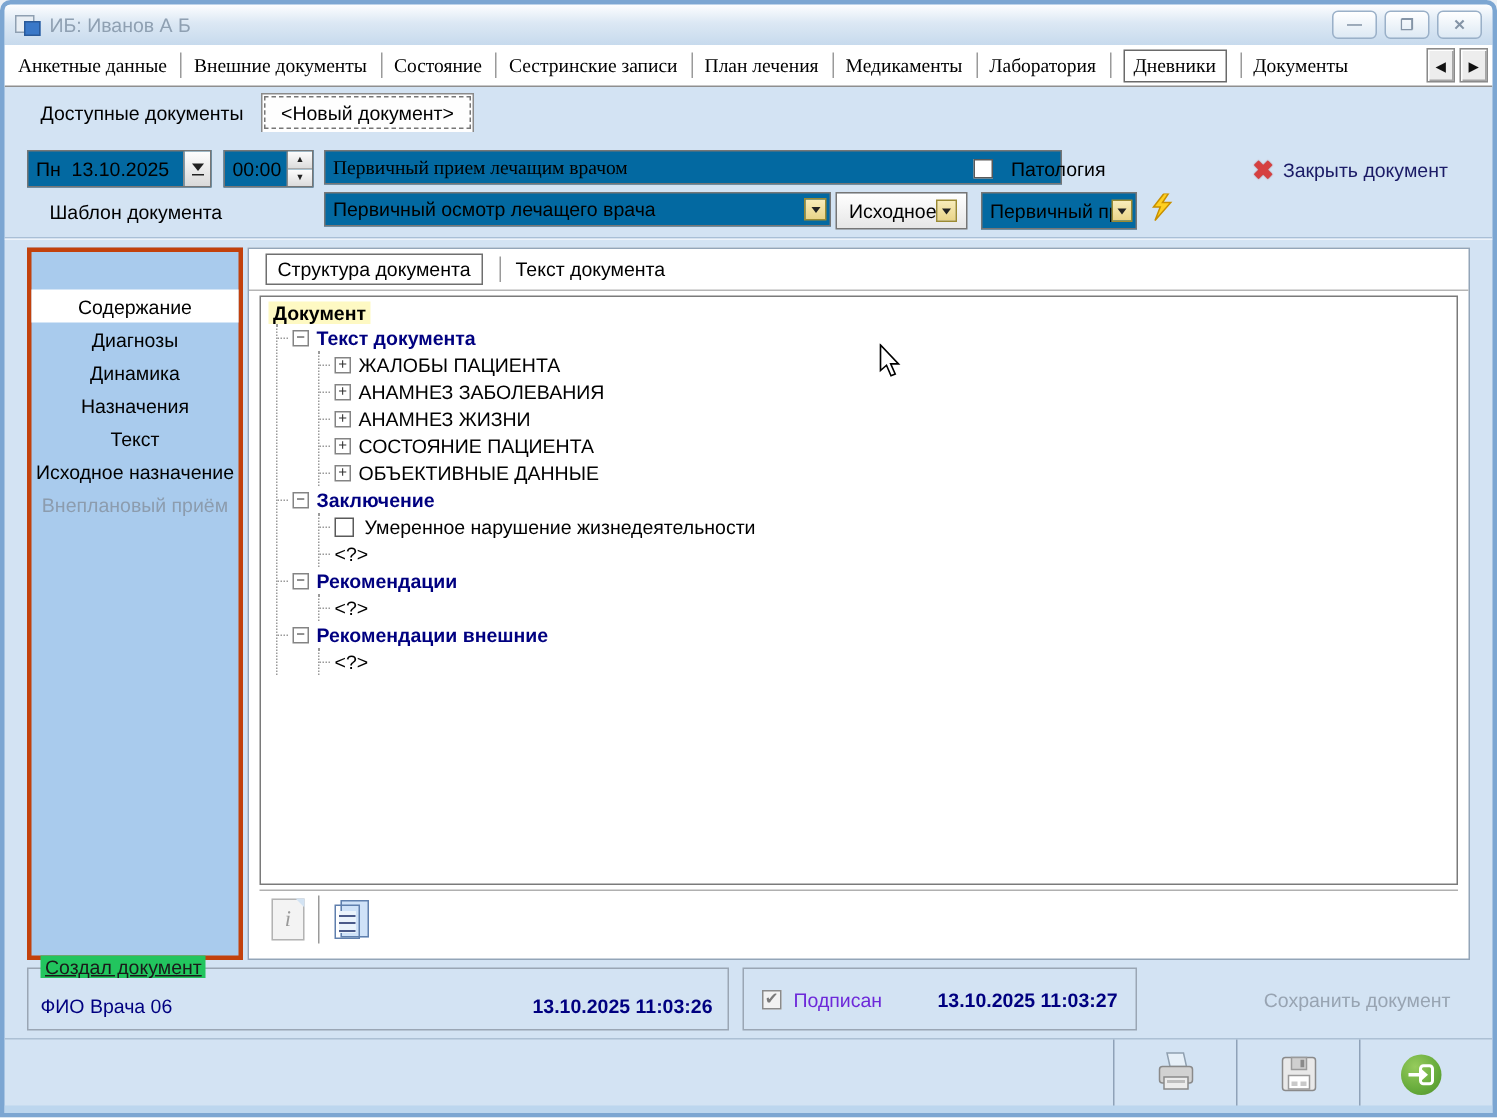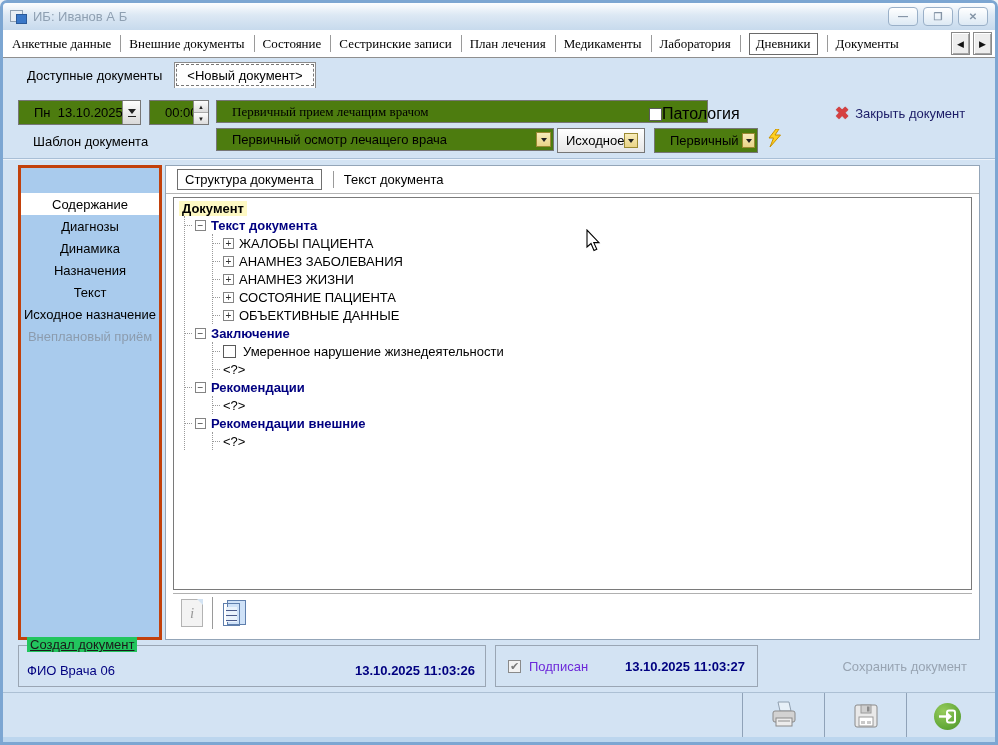--- a/index.html
+++ b/index.html
@@ -19,34 +19,34 @@
   .mtab.selected .mtab-label{border:1px solid #6a6a6a;padding:2px 6px;background:#fff;}
   .tab-scroll{margin-left:auto;display:flex;align-items:center;gap:3px;padding-right:3px;}
   .scroll-btn{width:17px;height:21px;background:#ededed;border:1px solid #8a8a8a;box-shadow:inset 1px 1px 0 #ffffff,inset -1px -1px 0 #a6a6a6;font-size:9px;display:flex;align-items:center;justify-content:center;color:#111;}
 
   
   .doc-tabs{position:absolute;top:59px;left:12px;height:26px;display:flex;align-items:stretch;}
   .dtab{padding:0 12px;font-size:13px;display:flex;align-items:center;color:#000;}
   .dtab.selected{background:#fefefe;border:1px solid #8a8a8a;border-bottom:none;outline:1px dashed #777;outline-offset:-3px;}
 
   
-  .fld{position:absolute;background:#4d7c0f;border:1px solid #767676;box-sizing:border-box;display:flex;align-items:center;font-size:13px;padding-left:15px;color:#000;}
+  .fld{position:absolute;background:#0369a1;border:1px solid #767676;box-sizing:border-box;display:flex;align-items:center;font-size:13px;padding-left:5px;color:#000;}
   .fld .val{white-space:pre;overflow:hidden;}
   .dd-btn{margin-left:auto;width:17px;align-self:stretch;background:linear-gradient(#fefefe,#d9d9d9);border-left:1px solid #8a8a8a;display:flex;flex-direction:column;align-items:center;justify-content:center;}
   .tri-down{width:0;height:0;border-left:4px solid transparent;border-right:4px solid transparent;border-top:5px solid #222;}
   .under-bar{width:8px;height:1px;background:#222;margin-top:2px;}
   .spin{margin-left:auto;align-self:stretch;width:16px;display:flex;flex-direction:column;border-left:1px solid #8a8a8a;}
   .spin-b{flex:1;background:linear-gradient(#fdfdfd,#dcdcdc);display:flex;align-items:center;justify-content:center;font-size:6px;color:#222;border-bottom:1px solid #aaa;}
   .spin-b:last-child{border-bottom:none;}
   .dd-yellow{margin-left:auto;margin-right:2px;width:15px;height:15px;background:linear-gradient(#f8ecba,#e9d488);border:1px solid #9b8a33;display:flex;align-items:center;justify-content:center;box-sizing:border-box;}
   .dd-yellow .tri-down{border-left-width:3px;border-right-width:3px;border-top-width:4px;}
   .btn3d{position:absolute;box-sizing:border-box;border:1px solid #767676;background:linear-gradient(#ffffff,#e6e6e6);display:flex;align-items:center;font-size:13px;padding:0 4px 0 8px;color:#000;}
   .checkbox{width:13px;height:13px;background:#fff;border:1px solid #5a5a5a;box-sizing:border-box;flex:none;}
   .checkbox.checked{background:#f2f2f2;border-color:#8a8a8a;color:#7a7a7a;font-size:11px;line-height:11px;text-align:center;}
-  .chk-row{position:absolute;display:flex;align-items:center;gap:0;font-size:16px;color:#000;}
+  .chk-row{position:absolute;display:flex;align-items:center;gap:12px;font-size:13px;color:#000;}
   .close-doc{position:absolute;display:flex;align-items:center;gap:6px;font-size:13px;color:#1b1b66;cursor:default;}
   .x-icon{color:#d64040;font-size:17px;font-weight:bold;line-height:17px;text-shadow:0 0 1px #a82f2f;}
   .lbl{position:absolute;font-size:13px;color:#000;}
   .form-sep{position:absolute;top:155px;left:0;right:0;border-top:1px solid #a9bfd6;border-bottom:1px solid #edf3fa;}
 
   
   .sidebar{position:absolute;left:15px;top:162px;width:144px;bottom:102px;background:#a9cbed;border:3px solid #c2410c;box-sizing:border-box;padding-top:25px;}
   .side-item{height:22px;display:flex;align-items:center;justify-content:center;font-size:13px;color:#000;}
   .side-item.selected{background:#ffffff;}
   .side-item.disabled{color:#8c9cae;}

